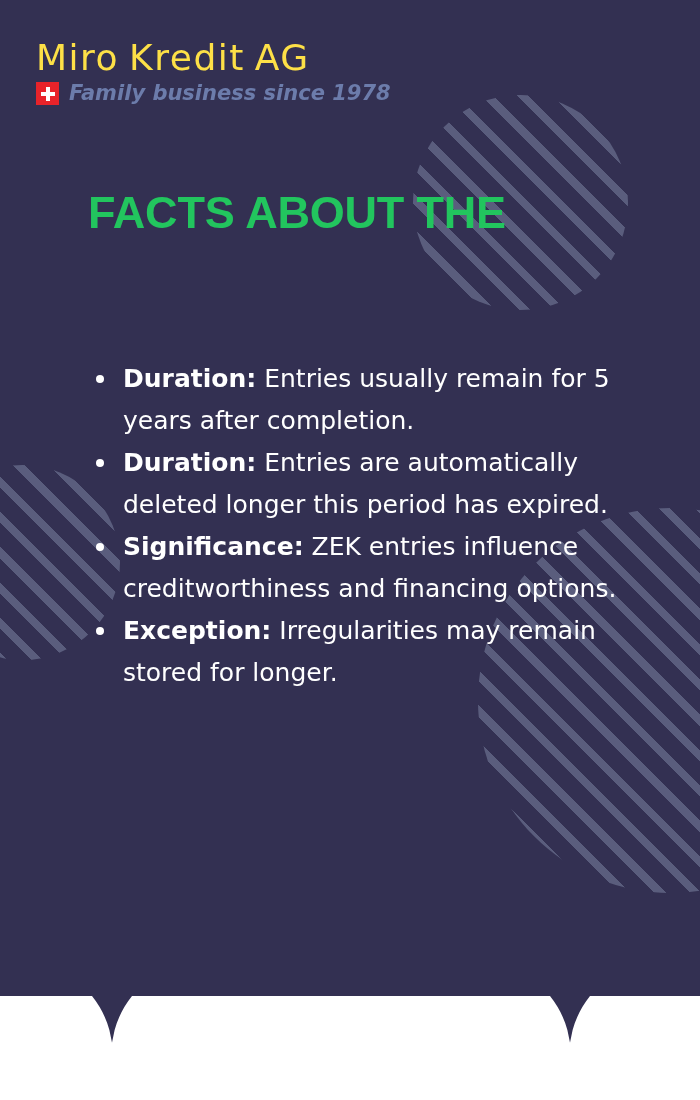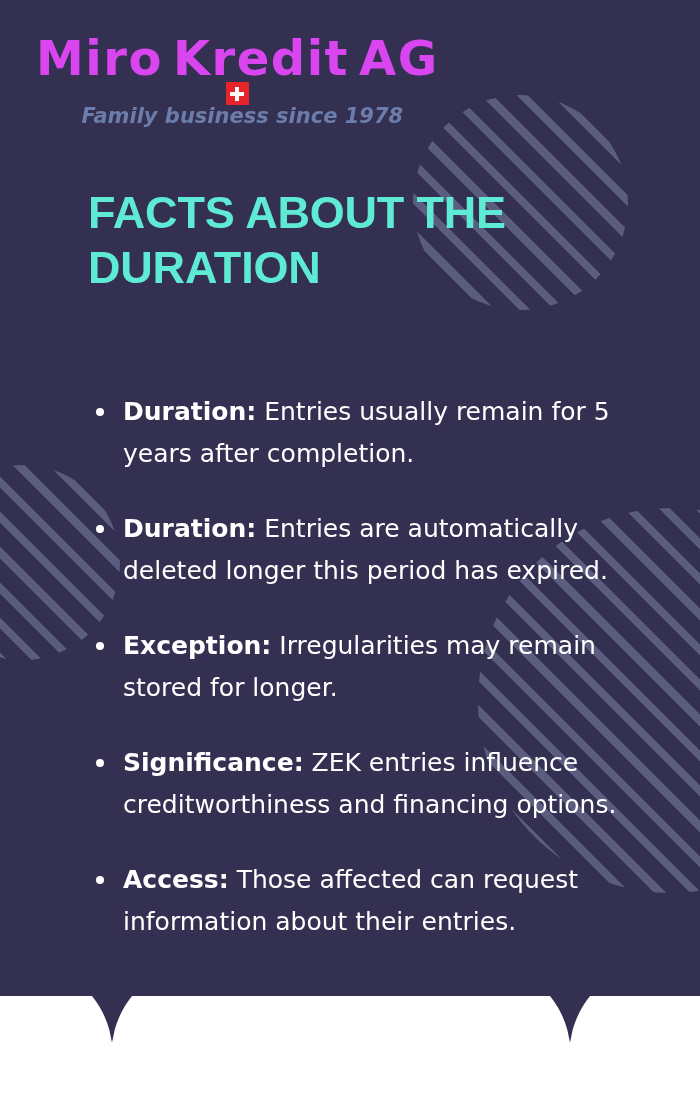--- a/index.html
+++ b/index.html
@@ -58,34 +58,33 @@
 
   
   .logo-block {
     position: absolute;
     left: 36px;
     top: 38px;
     z-index: 4;
   }
   .wordmark {
     font-family: "DejaVu Sans", sans-serif;
-    font-weight: bold;
-    font-size: 48px;
+    font-weight: normal;
+    font-size: 36px;
     line-height: 40px;
-    color: #d946ef;
+    color: #fde047;
     letter-spacing: 1.5px;
     white-space: nowrap;
   }
   .wordmark .gap { display: inline-block; width: 10px; }
 
   .tagline-row {
     display: flex;
     align-items: center;
     margin-top: 4px;
-    flex-direction: column;
   }
   .swiss-flag {
     position: relative;
     width: 23px;
     height: 23px;
     background: #e8232a;
     flex: 0 0 auto;
   }
   .swiss-flag .bar-h,
   .swiss-flag .bar-v {
@@ -111,21 +110,21 @@
     white-space: nowrap;
   }
 
   
   .headline {
     position: absolute;
     left: 88px;
     top: 155px;
     width: 540px;
     z-index: 4;
-    color: #5eead4;
+    color: #22c55e;
     font-family: "Liberation Sans", sans-serif;
     font-weight: bold;
     font-size: 45px;
     line-height: 55px;
     letter-spacing: -0.2px;
   }
   .headline .hl-line { display: block; }
 
   
   .facts {
@@ -138,21 +137,20 @@
     padding: 0;
     list-style: none;
   }
   .fact-item {
     position: relative;
     padding-left: 33px;
     color: #ffffff;
     font-family: "DejaVu Sans", sans-serif;
     font-size: 25px;
     line-height: 42px;
-    margin-top: 33px;
   }
   .fact-item .dot {
     position: absolute;
     left: 6px;
     top: 17px;
     width: 8px;
     height: 8px;
     border-radius: 50%;
     background: #ffffff;
   }
@@ -193,43 +191,38 @@
       <span class="swiss-flag">
         <span class="bar-h"></span>
         <span class="bar-v"></span>
       </span>
       <span class="tagline-text">Family business since 1978</span>
     </div>
   </div>
 
   <h1 class="headline">
     <span class="hl-line">FACTS ABOUT THE</span>
-    <span class="hl-line">DURATION</span>
   </h1>
 
   <ul class="facts">
     <li class="fact-item">
       <span class="dot"></span>
       <span class="fact-term">Duration:</span><span class="fact-desc"> Entries usually remain for 5 years after completion.</span>
     </li>
     <li class="fact-item">
       <span class="dot"></span>
       <span class="fact-term">Duration:</span><span class="fact-desc"> Entries are automatically deleted longer this period has expired.</span>
     </li>
     <li class="fact-item">
       <span class="dot"></span>
+      <span class="fact-term">Significance:</span><span class="fact-desc"> ZEK entries influence creditworthiness and financing options.</span>
+    </li>
+    <li class="fact-item">
+      <span class="dot"></span>
       <span class="fact-term">Exception:</span><span class="fact-desc"> Irregularities may remain stored for longer.</span>
-    </li>
-    <li class="fact-item">
-      <span class="dot"></span>
-      <span class="fact-term">Significance:</span><span class="fact-desc"> ZEK entries influence creditworthiness and financing options.</span>
-    </li>
-    <li class="fact-item">
-      <span class="dot"></span>
-      <span class="fact-term">Access:</span><span class="fact-desc"> Those affected can request information about their entries.</span>
     </li>
   </ul>
 
   <svg class="bottom-shape" viewBox="0 0 700 140" preserveAspectRatio="none">
     <path fill="#ffffff" d="M0,36
              L0,140
              L700,140
              L700,36
              L590,36
              A95,95 0 0 0 570,108

